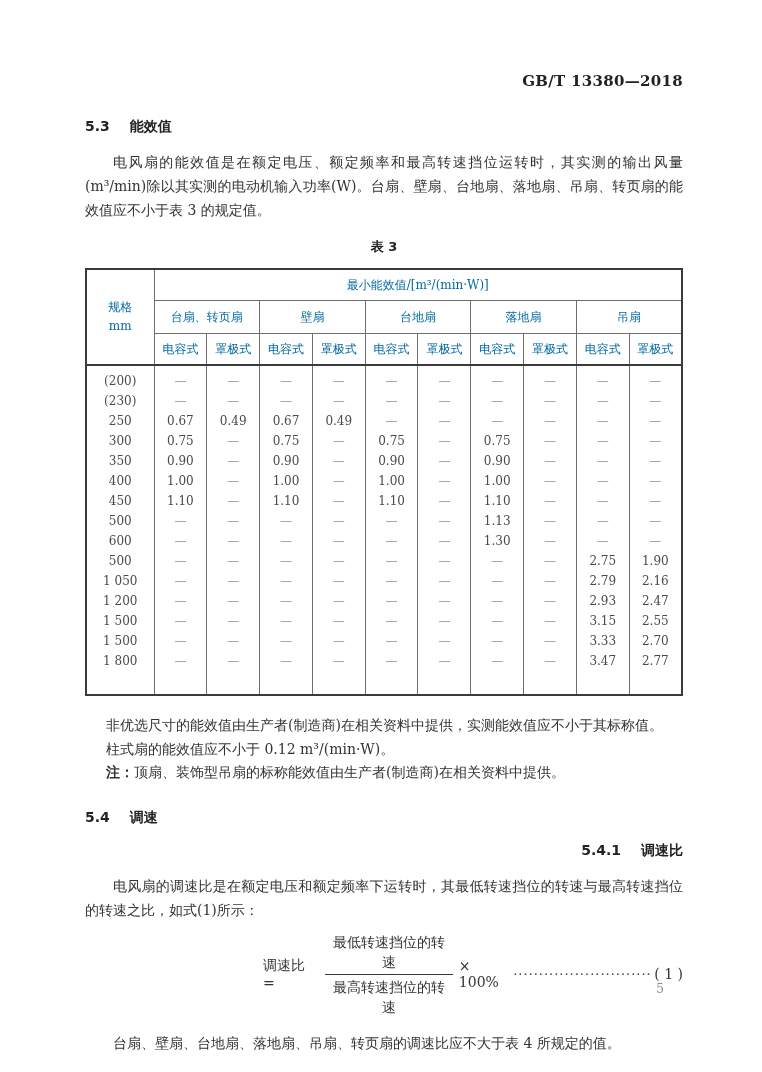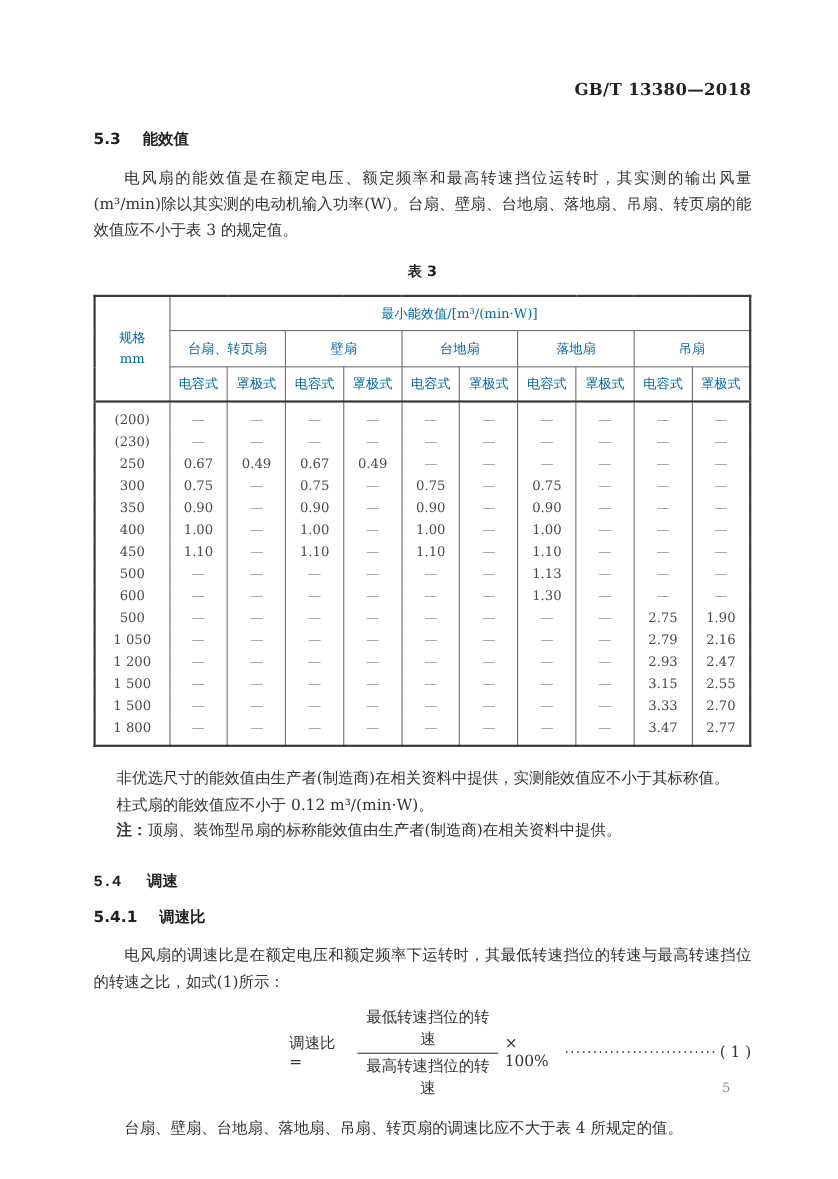--- a/index.html
+++ b/index.html
@@ -13,22 +13,22 @@
   }
   .doc-header {
     text-align:right; font-weight:bold; font-size:15px; color:#222;
     letter-spacing:.3px;
   }
   .heading {
     font-family:"DejaVu Sans", "Liberation Sans", sans-serif;
     font-weight:bold; font-size:14px; color:#222; margin:0;
   }
   .h-53 { margin-top:28px; }
-  .h-54 { margin-top:24px;font-family:Liberation Mono, monospace; }
-  .h-541 { margin-top:15px; }
+  .h-54 { margin-top:24px; }
+  .h-541 { margin-top:15px;text-align:right; }
   .heading .sec-num { margin-right:15px; }
   .body-p {
     font-size:14px; line-height:24px; margin:14px 0 0;
     text-align:justify; text-indent:2em; color:#333;
   }
   .table-caption {
     text-align:center; font-family:"DejaVu Sans", sans-serif;
     font-weight:bold; font-size:13px; color:#222; margin-top:16px;
   }
   table.std {
@@ -45,21 +45,21 @@
   table.std .row-unit th { height:30px; }
   table.std .row-groups th { height:32px; }
   table.std .row-sub th { height:30px; }
   .spec-cell div { line-height:19px; }
   table.std tbody td {
     border-left:1px solid #6e6e6e; border-right:1px solid #6e6e6e;
     border-top:none; border-bottom:none;
     text-align:center; height:20px; line-height:20px; padding:0;
   }
   table.std tbody tr:first-child td { padding-top:5px; }
-  table.std tbody tr:last-child td { padding-bottom:6px; }
+  table.std tbody tr:last-child td { padding-bottom:23px; }
   td.dash { color:#9b9b9b; }
   .tnotes { margin-top:18px; }
   .tnotes p {
     margin:0; font-size:14px; line-height:23.5px; color:#333;
     text-indent:1.5em; text-align:justify;
   }
   .small-note {
     margin:3px 0 0 6px; font-size:12px; line-height:19px; color:#333;
   }
   .small-note .note-label {

